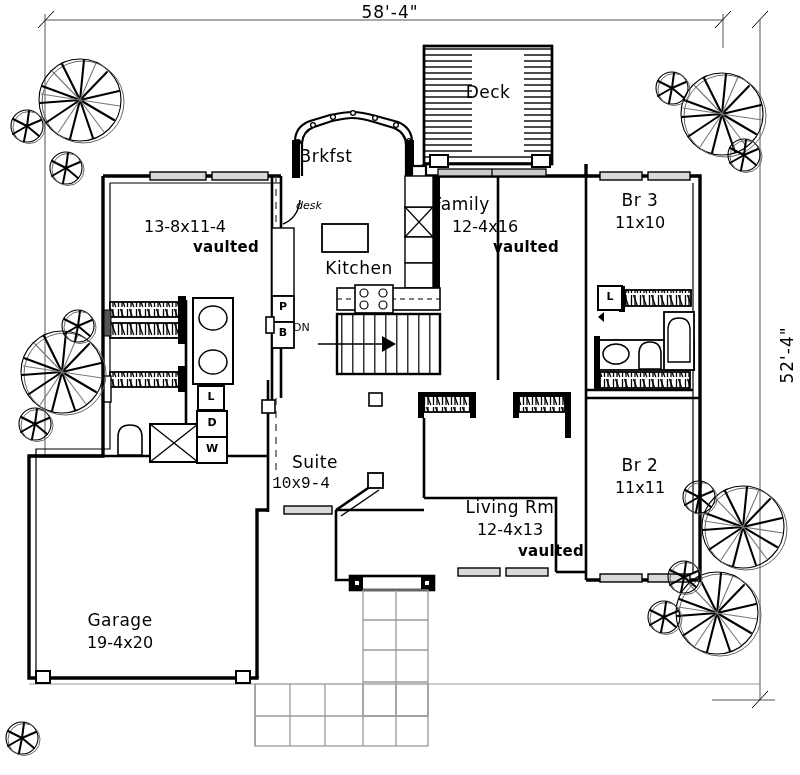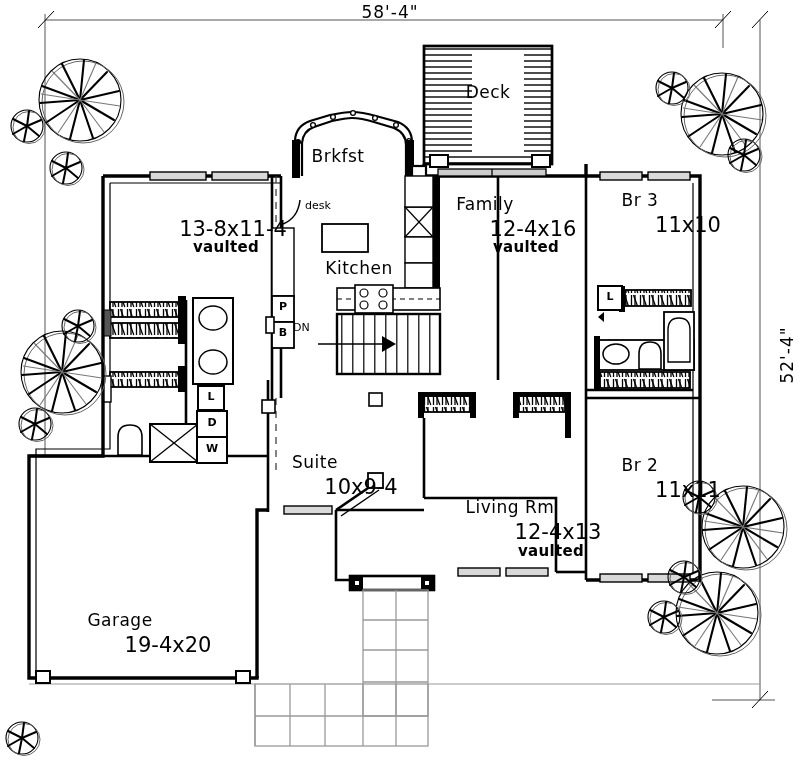--- a/index.html
+++ b/index.html
@@ -3,21 +3,21 @@
 <meta charset="utf-8">
 <style>
   html,body{margin:0;padding:0;background:#ffffff;}
   body{width:800px;height:775px;overflow:hidden;
        font-family:"DejaVu Sans","Liberation Sans",sans-serif;}
   #plan{position:relative;width:800px;height:775px;background:#fff;}
   svg#floorplan{position:absolute;left:0;top:0;width:800px;height:775px;display:block;}
   .lbl{position:absolute;text-align:center;color:#000;white-space:nowrap;
        font-family:"DejaVu Sans","Liberation Sans",sans-serif;}
   .room-name{font-size:17px;font-weight:normal;letter-spacing:.5px;}
-  .room-dim{font-size:21px;letter-spacing:0px;padding-left:48px;}
+  .room-dim{font-size:16px;letter-spacing:0px;}
   .room-sub{font-size:15px;font-weight:bold;letter-spacing:.3px;margin-left:41px;}
   .small-tag{font-size:11px;font-weight:bold;}
   .tiny-note{font-size:11px;}
   .dim-text{font-size:17px;letter-spacing:1px;}
   .rot{transform:rotate(-90deg);transform-origin:center center;}
 </style>
 </head>
 <body>
 
 <div id="plan">
@@ -345,48 +345,48 @@
     <use href="#treeSmall" x="699" y="497"></use>
     <use href="#treeBig" x="717" y="613"></use>
     <use href="#treeSmall" x="684" y="577"></use>
     <use href="#treeSmall" x="664" y="617"></use>
     <use href="#treeSmall" x="22" y="738"></use>
   </g>
 </svg>
 
 <div class="lbl room-name" style="left:448px;top:82px;width:80px;">Deck</div>
 
-<div class="lbl room-name" style="left:288px;top:146px;width:100px;">Brkfst</div>
+<div class="lbl room-name" style="left:276px;top:146px;width:100px;">Brkfst</div>
 
 <div class="lbl room-dim" style="left:105px;top:217px;width:160px;">13-8x11-4</div>
 <div class="lbl room-sub" style="left:105px;top:238px;width:160px;">vaulted</div>
 
 <div class="lbl room-name" style="left:295px;top:258px;width:128px;">Kitchen</div>
 
-<div class="lbl room-name" style="left:425px;top:194px;width:120px;">Family</div>
+<div class="lbl room-name" style="left:401px;top:194px;width:120px;">Family</div>
 <div class="lbl room-dim" style="left:425px;top:217px;width:120px;">12-4x16</div>
 <div class="lbl room-sub" style="left:425px;top:238px;width:120px;">vaulted</div>
 
 <div class="lbl room-name" style="left:590px;top:190px;width:100px;">Br 3</div>
 <div class="lbl room-dim" style="left:590px;top:213px;width:100px;">11x10</div>
 
 <div class="lbl room-name" style="left:590px;top:455px;width:100px;">Br 2</div>
 <div class="lbl room-dim" style="left:590px;top:478px;width:100px;">11x11</div>
 
 <div class="lbl room-name" style="left:255px;top:452px;width:120px;">Suite</div>
-<div class="lbl room-dim" style="left:253px;top:475px;width:120px;">10x9-4</div>
+<div class="lbl room-dim" style="left:241px;top:475px;width:120px;font-family:Liberation Mono, monospace;">10x9-4</div>
 
 <div class="lbl room-name" style="left:440px;top:497px;width:140px;">Living Rm</div>
 <div class="lbl room-dim" style="left:440px;top:520px;width:140px;">12-4x13</div>
 <div class="lbl room-sub" style="left:440px;top:542px;width:140px;">vaulted</div>
 
 <div class="lbl room-name" style="left:55px;top:610px;width:130px;">Garage</div>
 <div class="lbl room-dim" style="left:55px;top:633px;width:130px;">19-4x20</div>
 
-<div class="lbl tiny-note" style="left:296px;top:199px;width:44px;text-align:center;">desk</div>
+<div class="lbl tiny-note" style="left:296px;top:199px;width:44px;text-align:left;font-style:italic;">desk</div>
 <div class="lbl small-tag" style="left:272px;top:300px;width:22px;">P</div>
 <div class="lbl small-tag" style="left:272px;top:326px;width:22px;">B</div>
 <div class="lbl tiny-note" style="left:293px;top:321px;width:30px;text-align:left;">DN</div>
 <div class="lbl small-tag" style="left:198px;top:390px;width:26px;">L</div>
 <div class="lbl small-tag" style="left:197px;top:416px;width:30px;">D</div>
 <div class="lbl small-tag" style="left:197px;top:442px;width:30px;">W</div>
 <div class="lbl small-tag" style="left:598px;top:290px;width:24px;">L</div>
 
 <div class="lbl dim-text" style="left:330px;top:2px;width:120px;">58'-4"</div>
 <div class="lbl dim-text rot" style="left:737px;top:345px;width:100px;">52'-4"</div>

